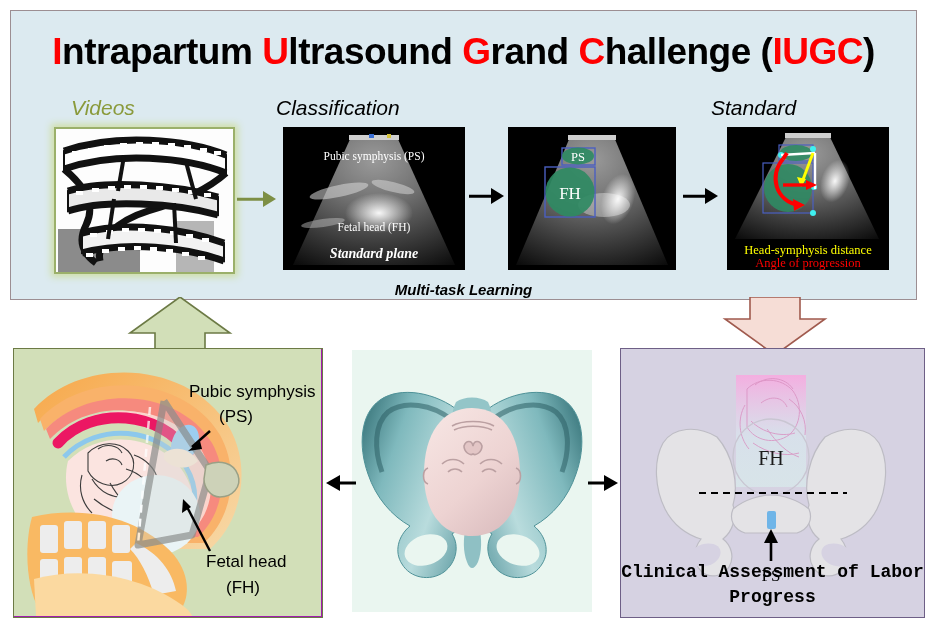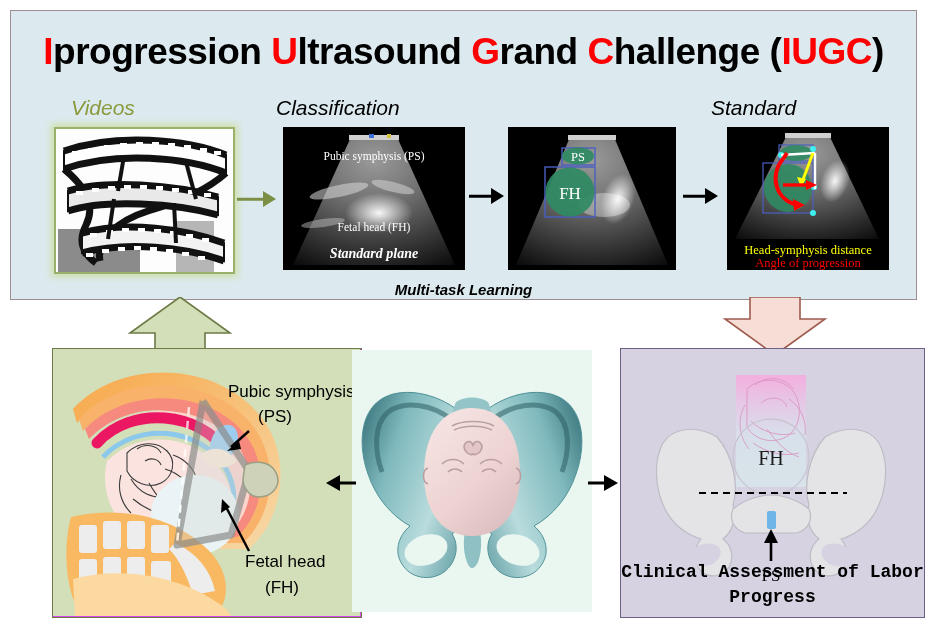--- a/index.html
+++ b/index.html
@@ -30,37 +30,37 @@
 
   
   #mtl{position:absolute;left:0;top:270px;width:100%;text-align:center;
        font-size:15px;font-weight:bold;font-style:italic;color:#000;}
 
   
   #up-arrow,#down-arrow{position:absolute;}
 
   
   #bl-panel{position:absolute;left:13px;top:348px;width:310px;height:270px;
-            background:#d946ef;border:1.5px solid #6c7a45;box-sizing:border-box;margin-left:39px;}
+            background:#a21caf;border:1.5px solid #6c7a45;box-sizing:border-box;}
   #bc-panel{position:absolute;left:352px;top:350px;width:240px;height:262px;
             background:#eaf6f0;box-sizing:border-box;}
   #br-panel{position:absolute;left:620px;top:348px;width:305px;height:270px;
             background:#d6d2e2;border:1.5px solid #6e5f86;box-sizing:border-box;}
   #br-caption{position:absolute;left:0;bottom:8px;width:100%;text-align:center;
               font-size:18px;font-weight:bold;line-height:1.35;color:#000;font-family:Liberation Mono, monospace;}
 
   .blackarrow-lr{position:absolute;top:472px;}
 </style>
 </head>
 <body>
 
 <div id="top-panel">
 
   <div id="title">
-    <span><span class="r">I</span><span>progression</span></span>
+    <span><span class="r">I</span><span>ntrapartum</span></span>
     <span><span class="r">U</span><span>ltrasound</span></span>
     <span><span class="r">G</span><span>rand</span></span>
     <span><span class="r">C</span><span>hallenge</span></span>
     <span><span>(</span><span class="r">IUGC</span><span>)</span></span>
   </div>
 
   <div class="stage-label green" style="left:60px;top:85px;width:145px;">Videos</div>
   <div class="stage-label" style="left:265px;top:85px;width:200px;">Classification</div>
   <div class="stage-label" style="left:700px;top:85px;width:185px;">Standard</div>
 

